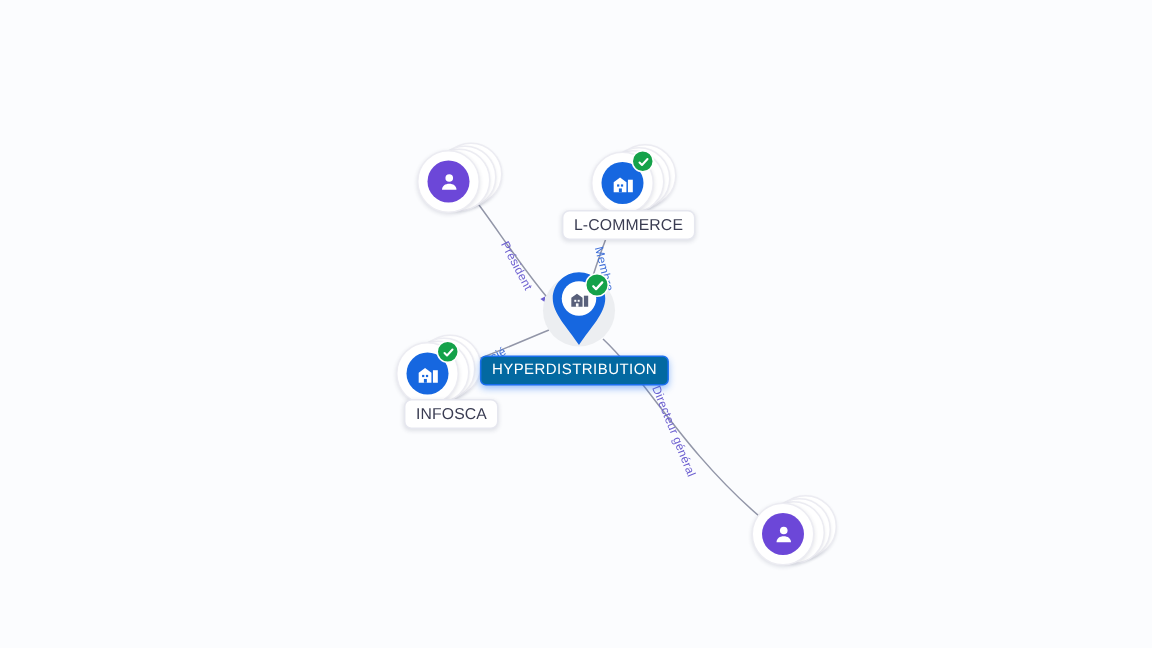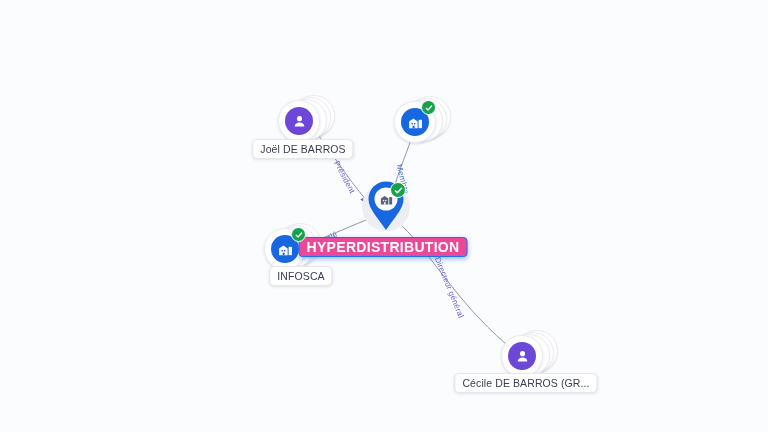--- a/index.html
+++ b/index.html
@@ -111,25 +111,25 @@
     border: 1px solid #e6e7ef;
     border-radius: 5px;
     padding: 3px 7px 3px 7px;
     font-size: 10.5px;
     line-height: 12px;
     color: #3a3c52;
     box-shadow: 0 1px 3px rgba(35,45,80,0.13);
     letter-spacing: 0.1px;
   }
   .node-label.selected {
-    background: #ec4899;
+    background: #0369a1;
     border-color: #1a6ff0;
     color: #ffffff;
-    font-size: 14px;
-    font-weight: bold;
+    font-size: 10px;
+    font-weight: normal;
     letter-spacing: 0.3px;
     border-radius: 4px;
     box-shadow: 0 2px 5px rgba(26,111,240,0.45);
   }
 
   
   .pin-node {
     position: absolute;
     left: -26px;
     top: -34px;
@@ -237,21 +237,20 @@
         <div class="avatar-ring">
           <div class="avatar-circle person">
             <svg width="17" height="17" viewBox="0 0 24 24" fill="#ffffff">
               <circle cx="12" cy="8" r="3.6"></circle>
               <path d="M5.2 19c0-3.6 3.1-5.6 6.8-5.6s6.8 2 6.8 5.6z"></path>
             </svg>
           </div>
         </div>
       </div>
     </div>
-    <div class="node-label" style="left:303px; top:139px;">Joël DE BARROS</div>
 
     <div class="node" style="left:419px; top:121px;">
       <div class="node-badge-wrap">
         <div class="stack s1"></div>
         <div class="stack s2"></div>
         <div class="stack s3"></div>
         <div class="avatar-ring">
           <div class="avatar-circle company">
             <svg width="17" height="17" viewBox="0 0 24 24" fill="#ffffff">
               <path d="M3 20V10.5L9 6.2l6 4.3V20z"></path>
@@ -262,20 +261,21 @@
             </svg>
           </div>
         </div>
         <div class="check-badge">
           <svg width="8" height="8" viewBox="0 0 24 24" fill="none" stroke="#ffffff" stroke-width="4" stroke-linecap="round" stroke-linejoin="round">
             <polyline points="4,13 9,18 20,6"></polyline>
           </svg>
         </div>
       </div>
     </div>
+    <div class="node-label" style="left:419px; top:140px;">L-COMMERCE</div>
 
     <div class="node" style="left:289px; top:248px;">
       <div class="node-badge-wrap">
         <div class="stack s1"></div>
         <div class="stack s2"></div>
         <div class="stack s3"></div>
         <div class="avatar-ring">
           <div class="avatar-circle company">
             <svg width="17" height="17" viewBox="0 0 24 24" fill="#ffffff">
               <path d="M3 20V10.5L9 6.2l6 4.3V20z"></path>
@@ -303,21 +303,20 @@
         <div class="avatar-ring">
           <div class="avatar-circle person">
             <svg width="17" height="17" viewBox="0 0 24 24" fill="#ffffff">
               <circle cx="12" cy="8" r="3.6"></circle>
               <path d="M5.2 19c0-3.6 3.1-5.6 6.8-5.6s6.8 2 6.8 5.6z"></path>
             </svg>
           </div>
         </div>
       </div>
     </div>
-    <div class="node-label" style="left:526px; top:373px;">Cécile DE BARROS (GR...</div>
 
     <div class="node" style="left:386px; top:214px;">
       <div class="pin-node">
         <div class="pin-halo"></div>
         <svg class="pin-shape" viewBox="0 0 38 52">
           <path d="M19 1.5 C 9.3 1.5 1.5 9.3 1.5 19 C 1.5 29 11 38 19 50 C 27 38 36.5 29 36.5 19 C 36.5 9.3 28.7 1.5 19 1.5 Z" fill="#1667e0"></path>
           <circle cx="19" cy="19" r="11.5" fill="#ffffff"></circle>
         </svg>
         <div class="pin-inner-dot">
           <svg width="15" height="15" viewBox="0 0 24 24" fill="#59607a">

